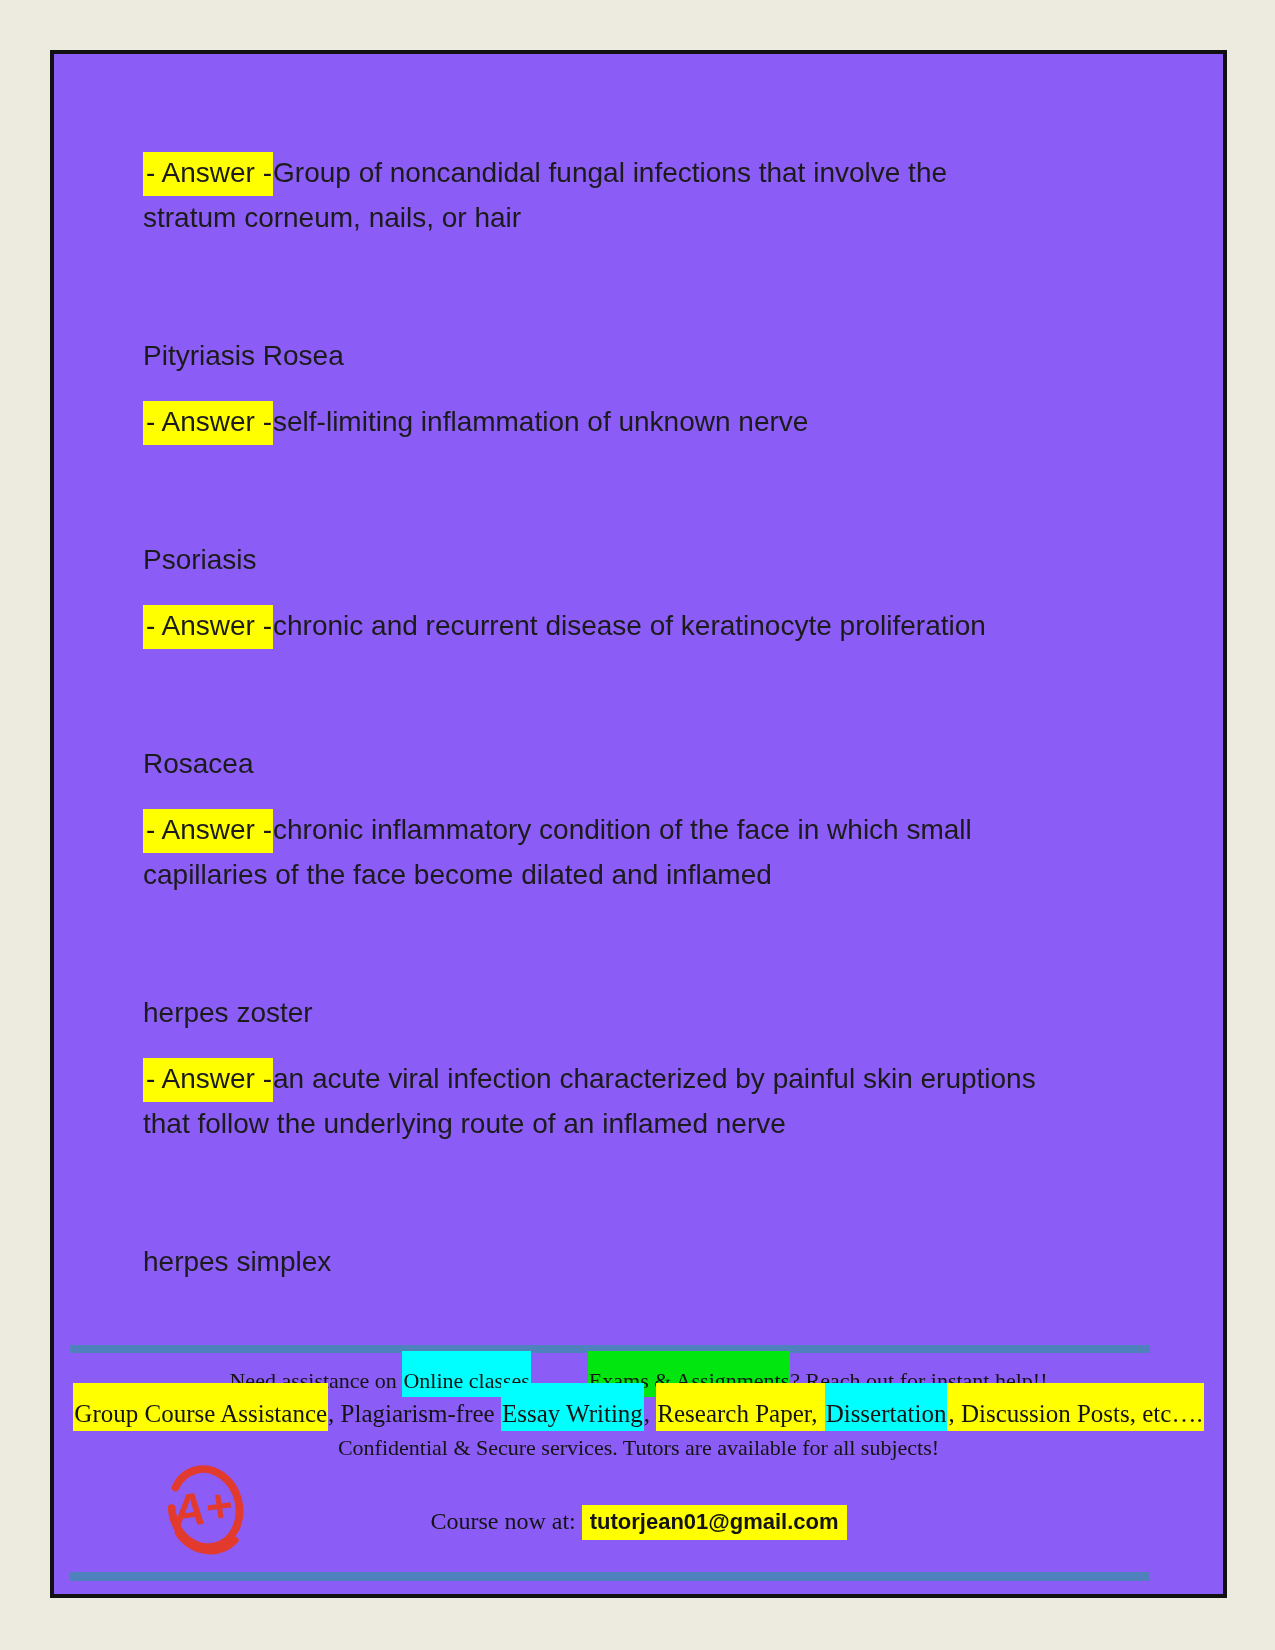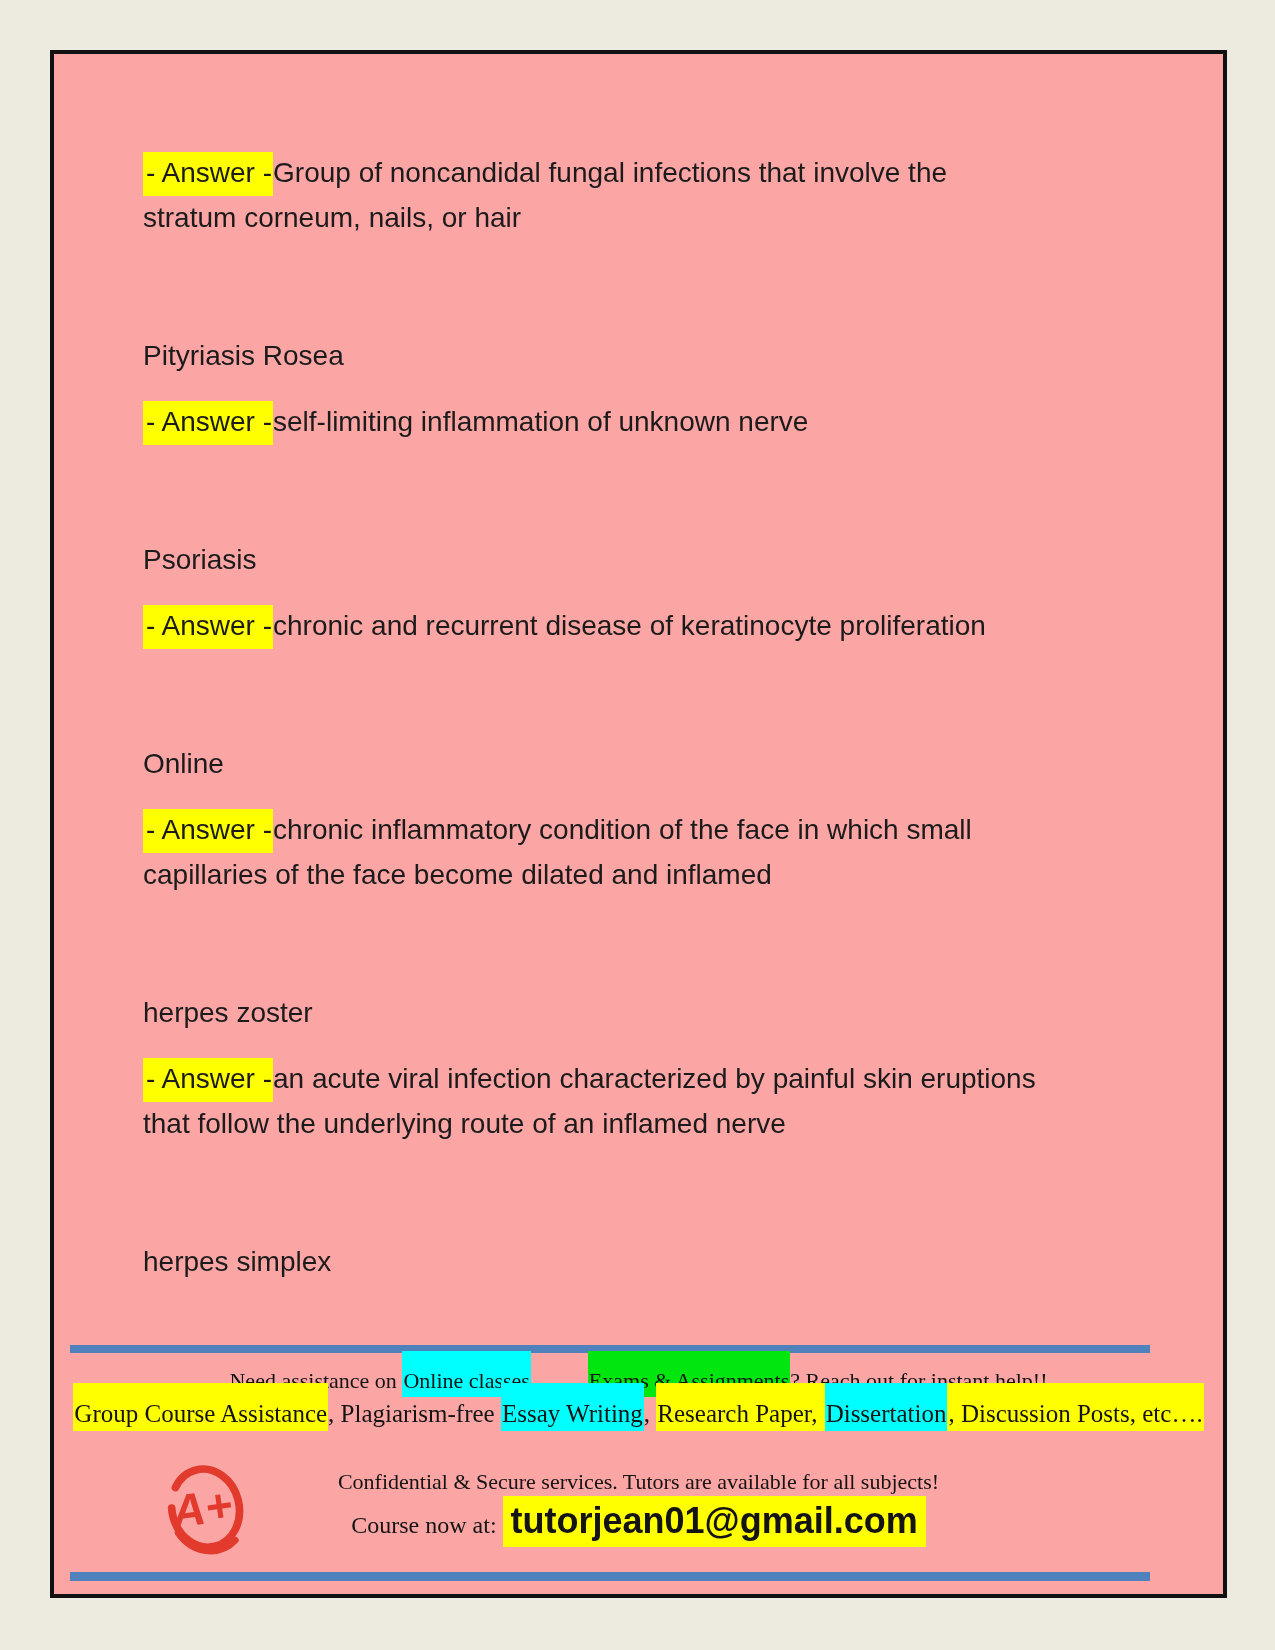--- a/index.html
+++ b/index.html
@@ -8,21 +8,21 @@
     width: 1275px; height: 1650px;
     position: relative;
     background: #edebe0;
     overflow: hidden;
   }
   .frame {
     position: absolute;
     left: 50px; top: 50px;
     width: 1177px; height: 1548px;
     border: 4px solid #111111;
-    background: #fca5a5;
+    background: #8b5cf6;
   }
   
   .doc {
     position: absolute;
     left: 0; top: 0; width: 100%;
     padding: 96px 88px 0 89px;
     font-family: "Liberation Sans", sans-serif;
     font-size: 28px;
     line-height: 45px;
     color: #1b1b1b;
@@ -52,26 +52,26 @@
     position: absolute;
     width: 100%;
     text-align: center;
     font-family: "Liberation Serif", serif;
     color: #141414;
     white-space: nowrap;
   }
   .ad-line-1 { top: 1312px; font-size: 22px; line-height: 30px; }
   .ad-line-2 { top: 1343px; font-size: 25px; line-height: 33px; }
   .ad-line .hl-yellow, .ad-line .hl-cyan, .ad-line .hl-green { padding: 17px 1px 4px 1px; }
-  .confidential-line { top: 1413px; font-size: 22px; line-height: 30px; }
+  .confidential-line { top: 1379px; font-size: 22px; line-height: 30px; }
   .email-line { top: 1449px; font-size: 24px; line-height: 36px; }
   .email-address {
     font-family: "Liberation Sans", sans-serif;
     font-weight: bold;
-    font-size: 36px;
+    font-size: 22px;
     background: #ffff00;
     padding: 4px 8px 6px 8px;
   }
   .logo {
     position: absolute;
     left: 104px; top: 1404px;
     width: 96px; height: 104px;
   }
 </style>
 </head>
@@ -79,21 +79,21 @@
 
 <div class="frame">
 
   <div class="doc">
       <p class="answer"><mark class="answer-label">- Answer -</mark><span class="answer-body">Group of noncandidal fungal infections that involve the
 stratum corneum, nails, or hair</span></p>
       <p class="term">Pityriasis Rosea</p>
       <p class="answer"><mark class="answer-label">- Answer -</mark><span class="answer-body">self-limiting inflammation of unknown nerve</span></p>
       <p class="term">Psoriasis</p>
       <p class="answer"><mark class="answer-label">- Answer -</mark><span class="answer-body">chronic and recurrent disease of keratinocyte proliferation</span></p>
-      <p class="term">Online</p>
+      <p class="term">Rosacea</p>
       <p class="answer"><mark class="answer-label">- Answer -</mark><span class="answer-body">chronic inflammatory condition of the face in which small
 capillaries of the face become dilated and inflamed</span></p>
       <p class="term">herpes zoster</p>
       <p class="answer"><mark class="answer-label">- Answer -</mark><span class="answer-body">an acute viral infection characterized by painful skin eruptions
 that follow the underlying route of an inflamed nerve</span></p>
       <p class="term">herpes simplex</p>
     </div>
 
   <div class="divider divider-1"></div>
 

